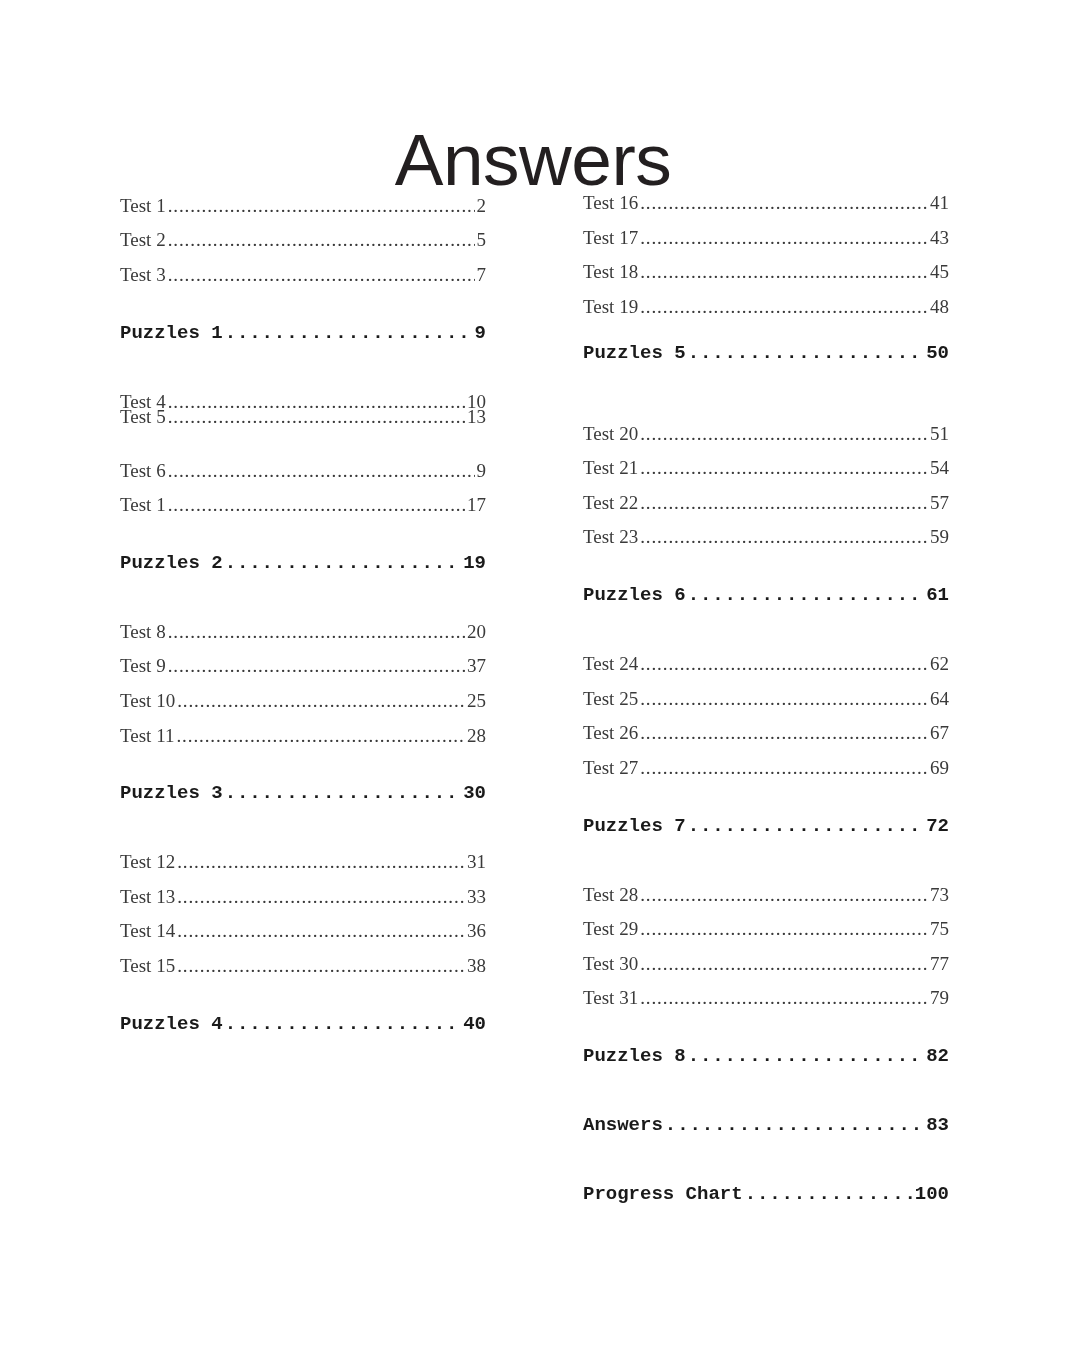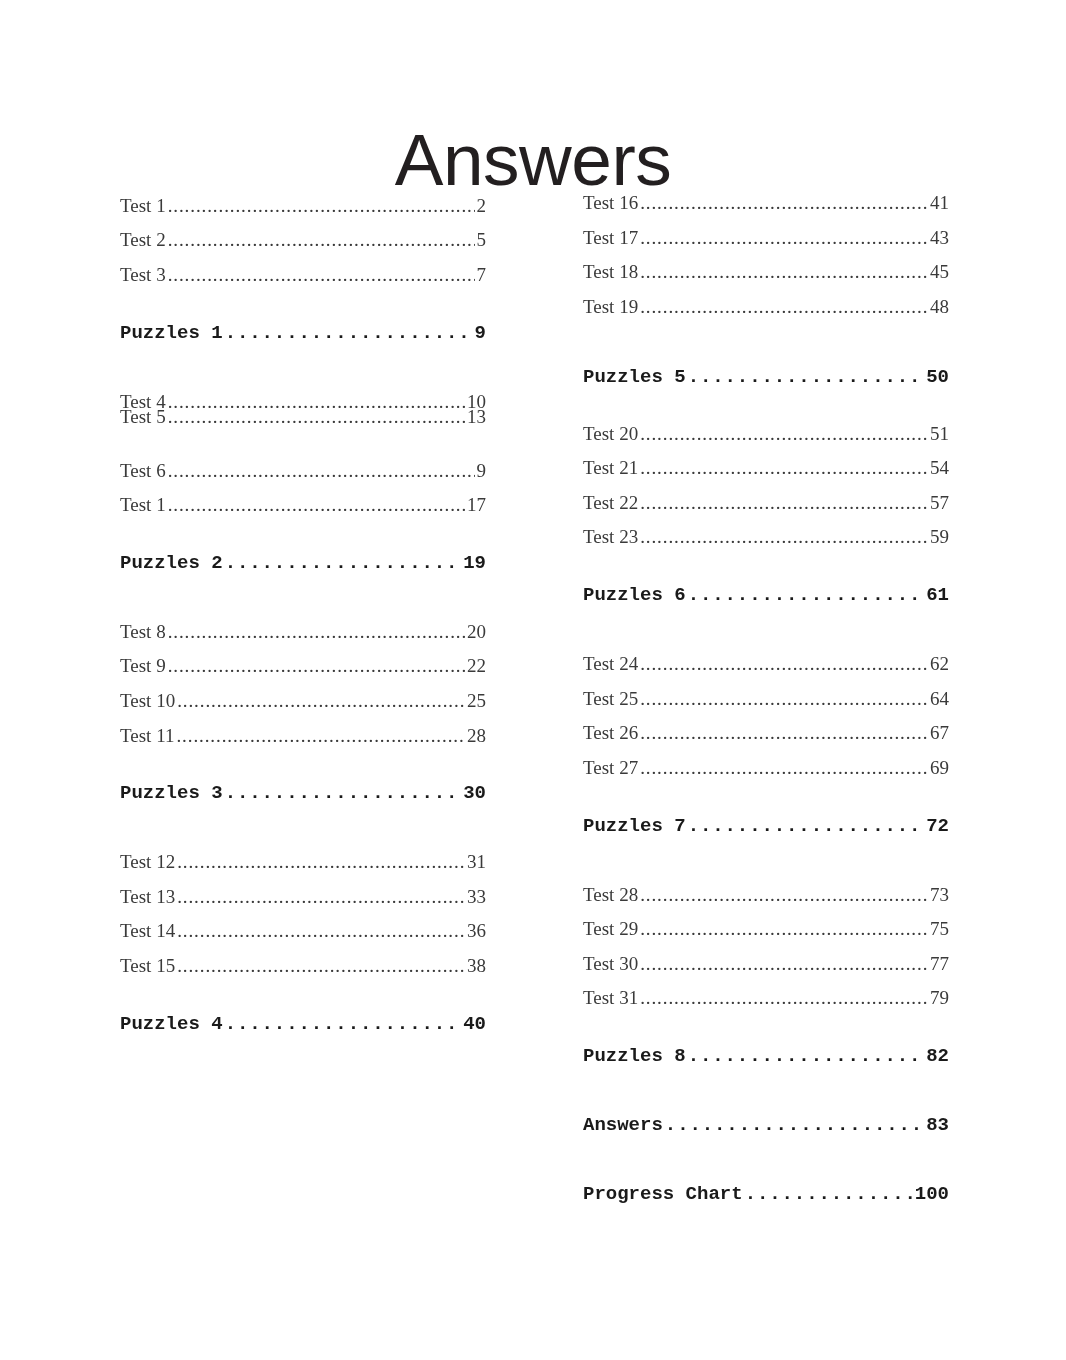--- a/index.html
+++ b/index.html
@@ -117,21 +117,21 @@
     </div>
 
   <div class="toc-entry left" style="top:619px">
       <span class="toc-label">Test 8</span>
       <span class="toc-leader"></span>
       <span class="toc-page">20</span>
     </div>
   <div class="toc-entry left" style="top:653px">
       <span class="toc-label">Test 9</span>
       <span class="toc-leader"></span>
-      <span class="toc-page">22</span>
+      <span class="toc-page">37</span>
     </div>
   <div class="toc-entry left" style="top:688px">
       <span class="toc-label">Test 10</span>
       <span class="toc-leader"></span>
       <span class="toc-page">25</span>
     </div>
   <div class="toc-entry left" style="top:723px">
       <span class="toc-label">Test 11</span>
       <span class="toc-leader"></span>
       <span class="toc-page">28</span>
@@ -183,21 +183,21 @@
   <div class="toc-entry right" style="top:259px">
       <span class="toc-label">Test 18</span>
       <span class="toc-leader"></span>
       <span class="toc-page">45</span>
     </div>
   <div class="toc-entry right" style="top:294px">
       <span class="toc-label">Test 19</span>
       <span class="toc-leader"></span>
       <span class="toc-page">48</span>
     </div>
-  <div class="toc-entry right bold" style="top:364px">
+  <div class="toc-entry right bold" style="top:340px">
       <span class="toc-label">Puzzles 5</span>
       <span class="toc-leader"></span>
       <span class="toc-page">50</span>
     </div>
 
   <div class="toc-entry right" style="top:421px">
       <span class="toc-label">Test 20</span>
       <span class="toc-leader"></span>
       <span class="toc-page">51</span>
     </div>

